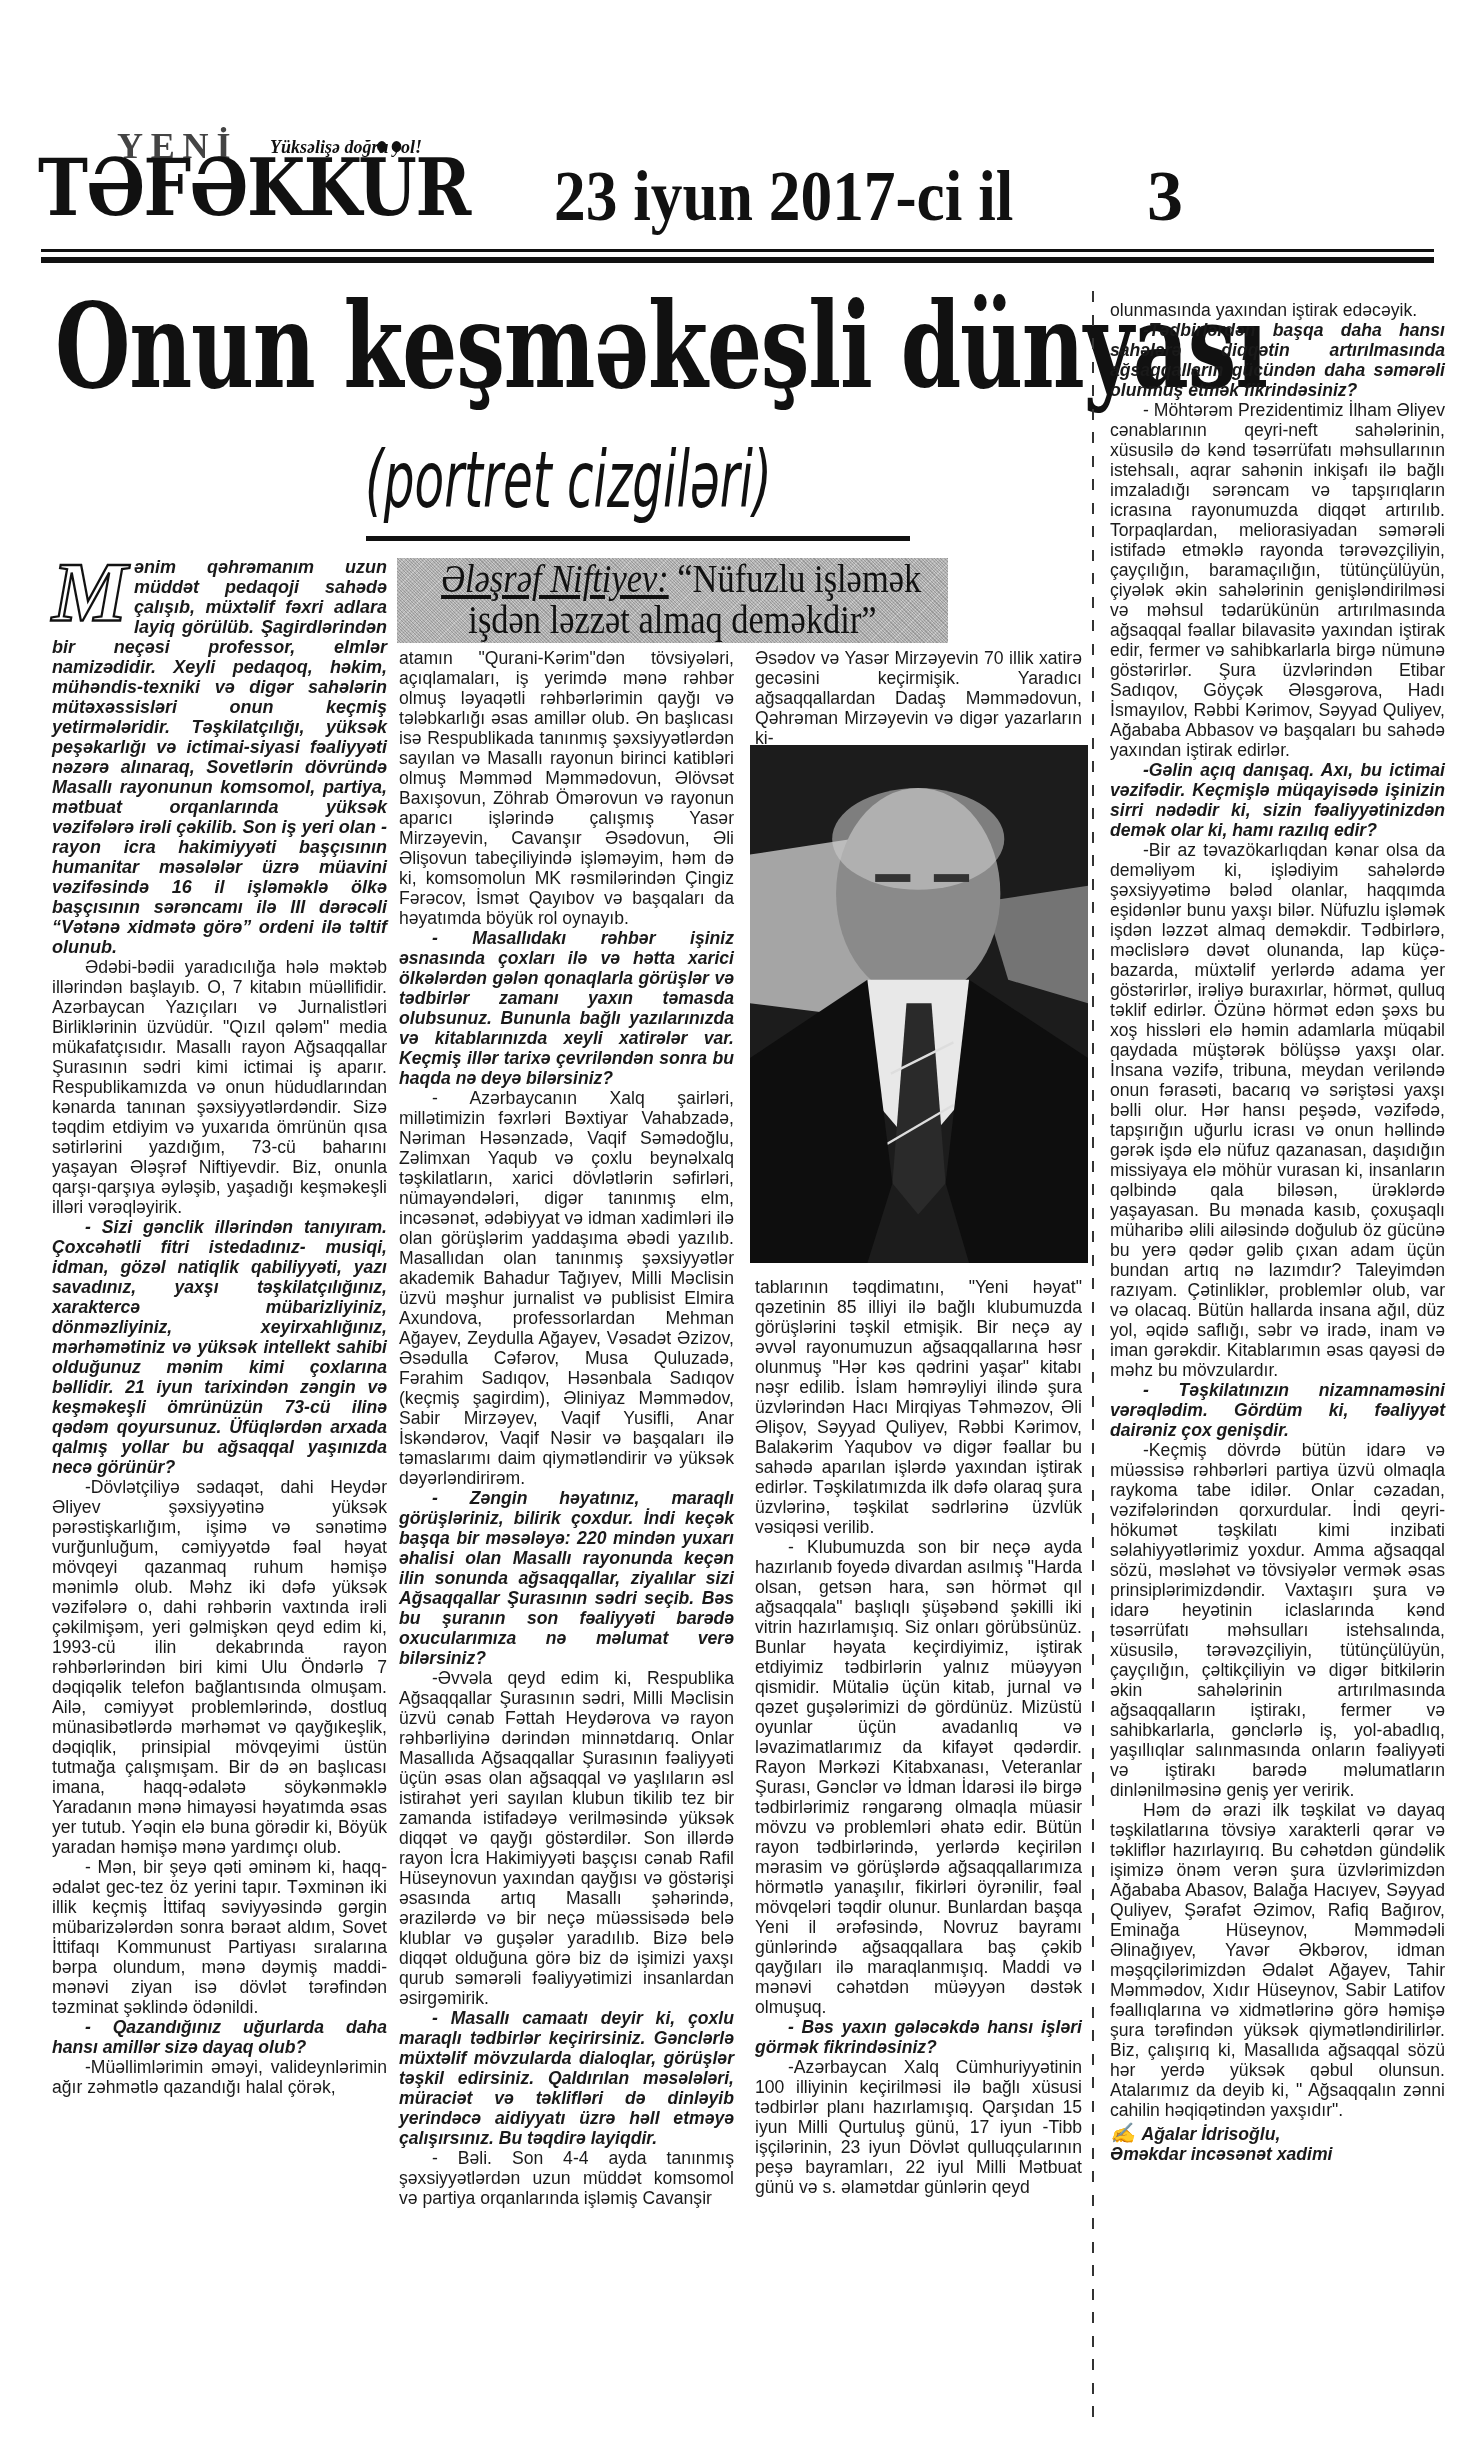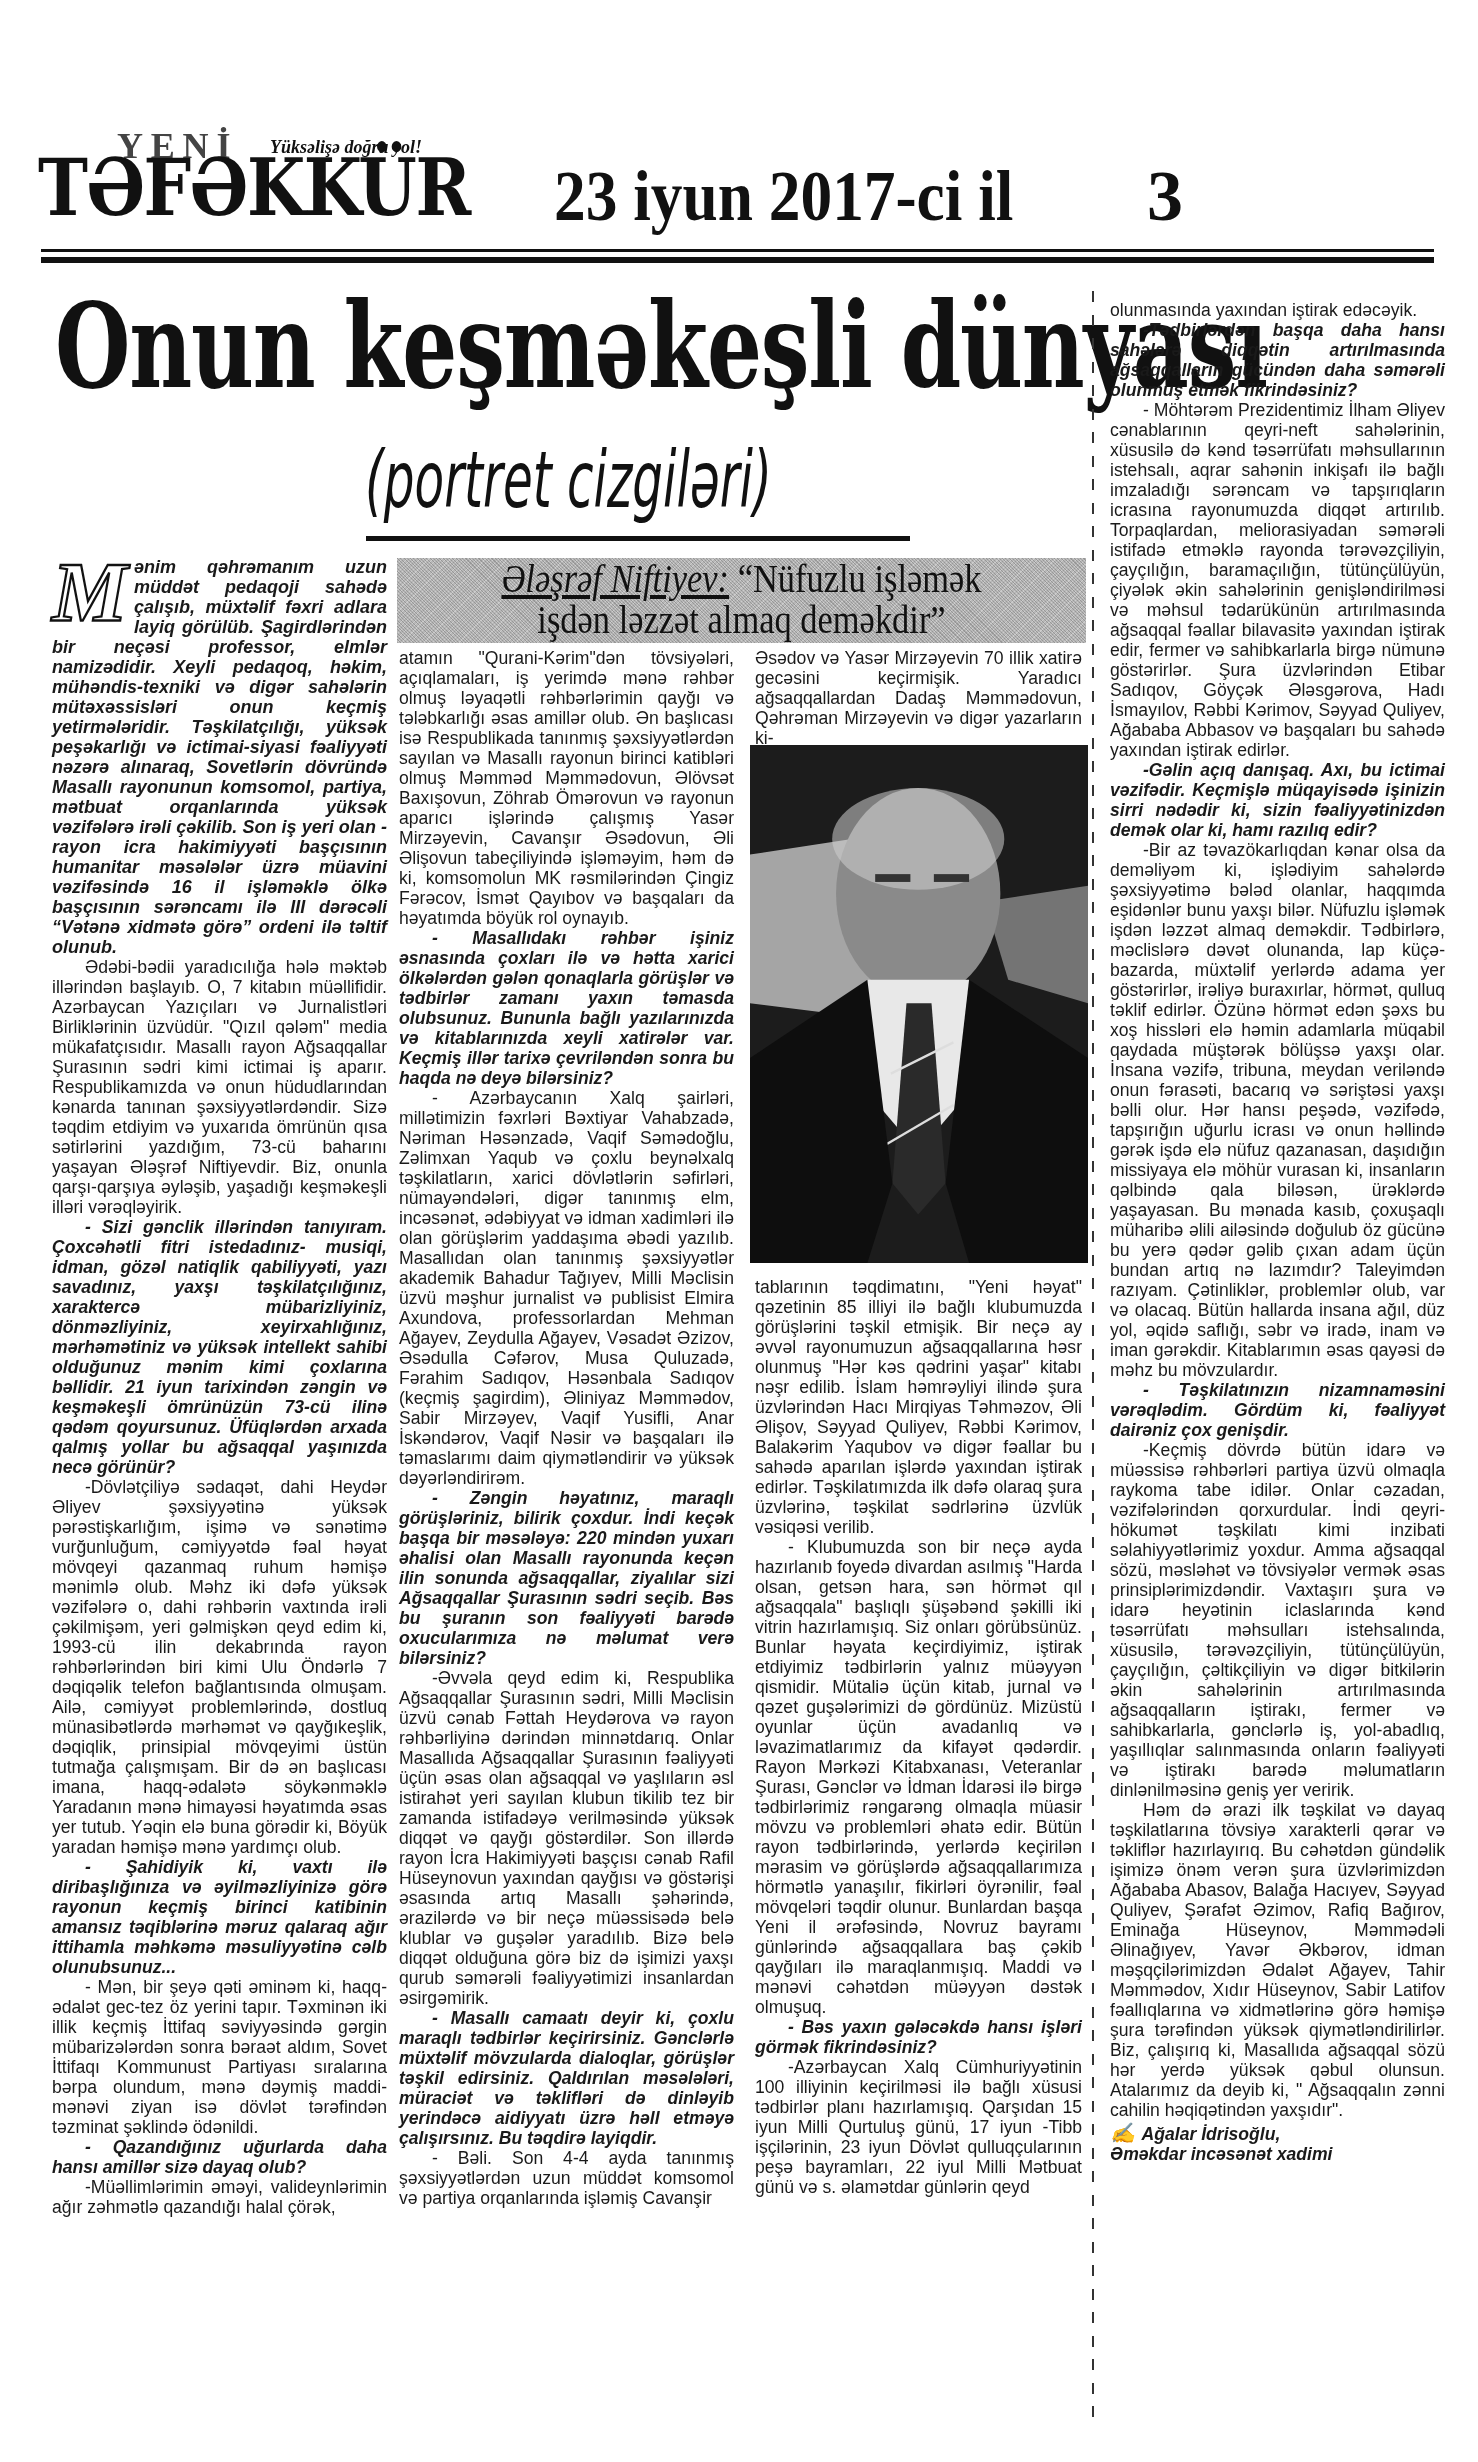--- a/index.html
+++ b/index.html
@@ -11,21 +11,21 @@
   .mast-title { left:38px; top:149px; font-family:"DejaVu Serif", serif; font-size:78px; font-weight:bold; letter-spacing:-1.6px; transform:scaleX(0.86); transform-origin:left; line-height:1; }
   .mast-date { left:554px; top:160px; font-family:"Liberation Serif", serif; font-weight:bold; font-size:72px; line-height:1; transform:scaleX(0.88); transform-origin:left; }
   .mast-page { left:1147px; top:160px; font-family:"Liberation Serif", serif; font-weight:bold; font-size:72px; line-height:1; }
   .rule1 { left:41px; top:249px; width:1393px; height:3.1px; background:#111; }
   .rule2 { left:41px; top:257px; width:1393px; height:5.5px; background:#111; }
   
   .headline { left:55px; top:288px; width:1041px; font-family:"DejaVu Serif", serif; font-weight:bold; font-size:117px; line-height:1; white-space:nowrap; transform:scaleX(0.74); transform-origin:left; letter-spacing:-1.6px; }
   .subhead { left:365px; top:434px; font-family:"DejaVu Sans", sans-serif; font-style:italic; font-size:78px; transform:scaleX(0.62); transform-origin:left; white-space:nowrap; line-height:1.2; }
   .subhead-line { left:366px; top:536px; width:544px; height:4.7px; background:#111; }
   
-  .quote-box { left:397px; top:558px; width:689px; height:85px; background:#b8b8b8;
+  .quote-box { left:397px; top:558px; width:551px; height:85px; background:#b8b8b8;
      background-image: repeating-linear-gradient(45deg, rgba(0,0,0,0.18) 0 0.8px, transparent 0.8px 2.3px), repeating-linear-gradient(-45deg, rgba(255,255,255,0.3) 0 0.8px, transparent 0.8px 3.1px);
      font-family:"Liberation Serif", serif; font-size:41px; line-height:41px; text-align:center; color:#111; overflow:hidden; }
   .quote-box .q1 { display:block; white-space:nowrap; transform:scaleX(0.84); }
   .quote-box .q2 { display:block; white-space:nowrap; transform:scaleX(0.84); }
   .quote-box .qname { text-decoration:underline; font-style:italic; }
   
   .col { position:absolute; font-size:17.6px; line-height:20px; text-align:justify; hyphens:manual; color:#1a1a1a; }
   .col p { margin:0; text-indent:33px; }
   .col p.noindent { text-indent:0; }
   .col .q { font-weight:bold; font-style:italic; }
@@ -64,21 +64,20 @@
 </div>
 
 <div class="col col1">
   <div class="intro">
     <span class="dropcap">M</span><span>ənim qəhrəmanım uzun müddət pedaqoji sahədə çalışıb, müxtəlif fəxri adlara layiq görülüb. Şagirdlərindən bir neçəsi professor, elmlər namizədidir. Xeyli pedaqoq, həkim, mühəndis-texniki və digər sahələrin mütəxəssisləri onun keçmiş yetirmələridir. Təşkilatçılığı, yüksək peşəkarlığı və ictimai-siyasi fəaliyyəti nəzərə alınaraq, Sovetlərin dövründə Masallı rayonunun komsomol, partiya, mətbuat orqanlarında yüksək vəzifələrə irəli çəkilib. Son iş yeri olan - rayon icra hakimiyyəti başçısının humanitar məsələlər üzrə müavini vəzifəsində 16 il işləməklə ölkə başçısının sərəncamı ilə III dərəcəli “Vətənə xidmətə görə” ordeni ilə təltif olunub.</span>
   </div>
   <div id="col1body">
       <p>Ədəbi-bədii yaradıcılığa hələ məktəb illərindən başlayıb. O, 7 kitabın müəllifidir. Azərbaycan Yazıçıları və Jurnalistləri Birliklərinin üzvüdür. "Qızıl qələm" media mükafatçısıdır. Masallı rayon Ağsaqqallar Şurasının sədri kimi ictimai iş aparır. Respublikamızda və onun hüdudlarından kənarda tanınan şəxsiyyətlərdəndir. Sizə təqdim etdiyim və yuxarıda ömrünün qısa sətirlərini yazdığım, 73-cü baharını yaşayan Ələşrəf Niftiyevdir. Biz, onunla qarşı-qarşıya əyləşib, yaşadığı keşməkeşli illəri vərəqləyirik.</p>
       <p class="q">- Sizi gənclik illərindən tanıyıram. Çoxcəhətli fitri istedadınız- musiqi, idman, gözəl natiqlik qabiliyyəti, yazı savadınız, yaxşı təşkilatçılığınız, xaraktercə mübarizliyiniz, dönməzliyiniz, xeyirxahlığınız, mərhəmətiniz və yüksək intellekt sahibi olduğunuz mənim kimi çoxlarına bəllidir. 21 iyun tarixindən zəngin və keşməkeşli ömrünüzün 73-cü ilinə qədəm qoyursunuz. Üfüqlərdən arxada qalmış yollar bu ağsaqqal yaşınızda necə görünür?</p>
       <p>-Dövlətçiliyə sədaqət, dahi Heydər Əliyev şəxsiyyətinə yüksək pərəstişkarlığım, işimə və sənətimə vurğunluğum, cəmiyyətdə fəal həyat mövqeyi qazanmaq ruhum həmişə mənimlə olub. Məhz iki dəfə yüksək vəzifələrə o, dahi rəhbərin vaxtında irəli çəkilmişəm, yeri gəlmişkən qeyd edim ki, 1993-cü ilin dekabrında rayon rəhbərlərindən biri kimi Ulu Öndərlə 7 dəqiqəlik telefon bağlantısında olmuşam. Ailə, cəmiyyət problemlərində, dostluq münasibətlərdə mərhəmət və qayğıkeşlik, dəqiqlik, prinsipial mövqeyimi üstün tutmağa çalışmışam. Bir də ən başlıcası imana, haqq-ədalətə söykənməklə Yaradanın mənə himayəsi həyatımda əsas yer tutub. Yəqin elə buna görədir ki, Böyük yaradan həmişə mənə yardımçı olub.</p>
-      <p class="q">- Şahidiyik ki, vaxtı ilə diribaşlığınıza və əyilməzliyinizə görə rayonun keçmiş birinci katibinin amansız təqiblərinə məruz qalaraq ağır ittihamla məhkəmə məsuliyyətinə cəlb olunubsunuz...</p>
       <p>- Mən, bir şeyə qəti əminəm ki, haqq-ədalət gec-tez öz yerini tapır. Təxminən iki illik keçmiş İttifaq səviyyəsində gərgin mübarizələrdən sonra bəraət aldım, Sovet İttifaqı Kommunust Partiyası sıralarına bərpa olundum, mənə dəymiş maddi-mənəvi ziyan isə dövlət tərəfindən təzminat şəklində ödənildi.</p>
       <p class="q">- Qazandığınız uğurlarda daha hansı amillər sizə dayaq olub?</p>
       <p>-Müəllimlərimin əməyi, valideynlərimin ağır zəhmətlə qazandığı halal çörək,</p>
     </div>
 </div>
 
 <div class="col col2" id="col2body">
     <p class=" noindent">atamın "Qurani-Kərim"dən tövsiyələri, açıqlamaları, iş yerimdə mənə rəhbər olmuş ləyaqətli rəhbərlərimin qayğı və tələbkarlığı əsas amillər olub. Ən başlıcası isə Respublikada tanınmış şəxsiyyətlərdən sayılan və Masallı rayonun birinci katibləri olmuş Məmməd Məmmədovun, Əlövsət Baxışovun, Zöhrab Ömərovun və rayonun aparıcı işlərində çalışmış Yasər Mirzəyevin, Cavanşır Əsədovun, Əli Əlişovun tabeçiliyində işləməyim, həm də ki, komsomolun MK rəsmilərindən Çingiz Fərəcov, İsmət Qayıbov və başqaları da həyatımda böyük rol oynayıb.</p>
     <p class="q">- Masallıdakı rəhbər işiniz əsnasında çoxları ilə və hətta xarici ölkələrdən gələn qonaqlarla görüşlər və tədbirlər zamanı yaxın təmasda olubsunuz. Bununla bağlı yazılarınızda və kitablarınızda xeyli xatirələr var. Keçmiş illər tarixə çevriləndən sonra bu haqda nə deyə bilərsiniz?</p>
     <p>- Azərbaycanın Xalq şairləri, millətimizin fəxrləri Bəxtiyar Vahabzadə, Nəriman Həsənzadə, Vaqif Səmədoğlu, Zəlimxan Yaqub və çoxlu beynəlxalq təşkilatların, xarici dövlətlərin səfirləri, nümayəndələri, digər tanınmış elm, incəsənət, ədəbiyyat və idman xadimləri ilə olan görüşlərim yaddaşıma əbədi yazılıb. Masallıdan olan tanınmış şəxsiyyətlər akademik Bahadur Tağıyev, Milli Məclisin üzvü məşhur jurnalist və publisist Elmira Axundova, professorlardan Mehman Ağayev, Zeydulla Ağayev, Vəsadət Əzizov, Əsədulla Cəfərov, Musa Quluzadə, Fərahim Sadıqov, Həsənbala Sadıqov (keçmiş şagirdim), Əliniyaz Məmmədov, Sabir Mirzəyev, Vaqif Yusifli, Anar İskəndərov, Vaqif Nəsir və başqaları ilə təmaslarımı daim qiymətləndirir və yüksək dəyərləndirirəm.</p>

